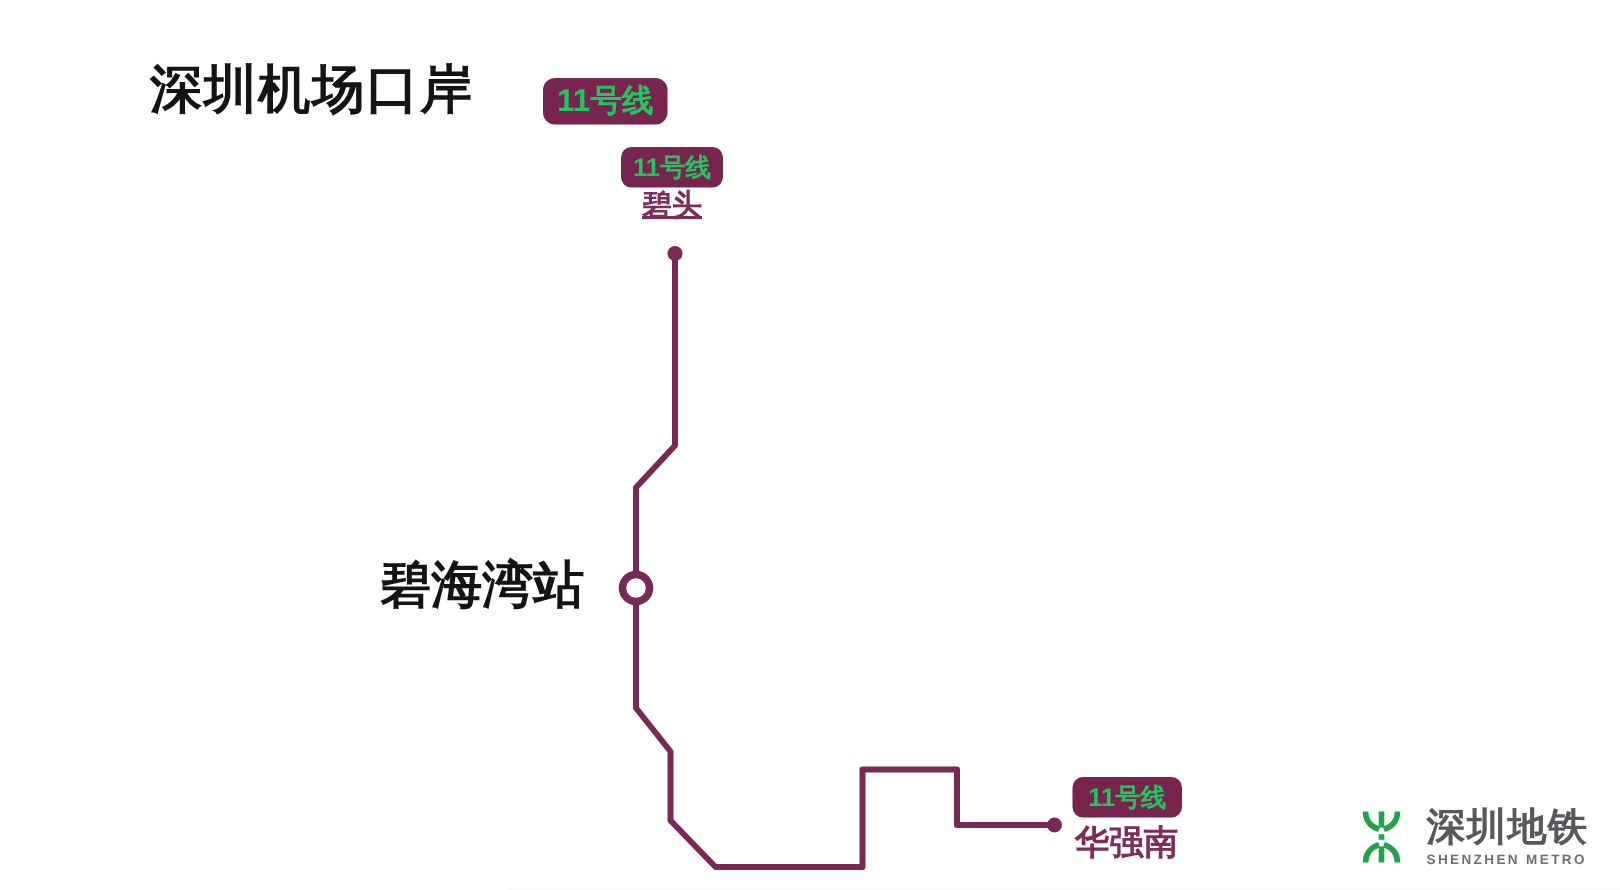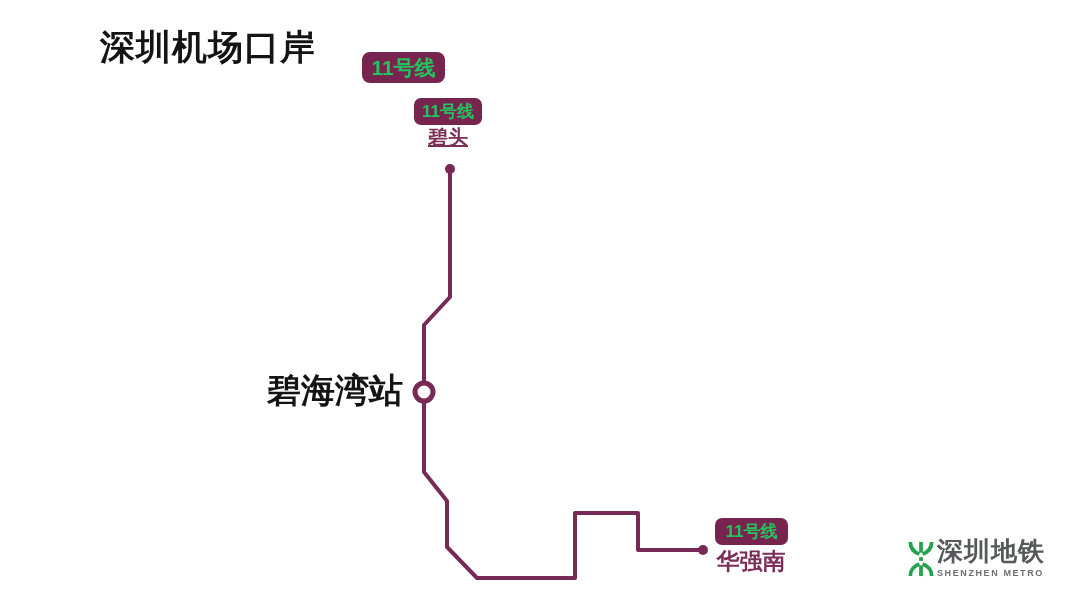--- a/index.html
+++ b/index.html
@@ -6,21 +6,21 @@
     --bg:#ffffff; --line:#772a56; --badge:#77254f; --label:#7c2d58;
     --ink:#141414; --green:#21a24b; --gray-cn:#57585b; --gray-en:#6d6e71;
   }
   *{margin:0;padding:0;box-sizing:border-box;}
   html,body{background:#e8e8e8;font-family:"Liberation Sans", sans-serif;}
   .canvas{
     position:relative;width:1080px;height:593px;background:var(--bg,#fff);
     overflow:hidden;margin:0 auto;
   }
   .title{
-    position:absolute;left:100px;top:29px;font-size:35px;font-weight:900;
+    position:absolute;left:100px;top:42px;font-size:35px;font-weight:900;
     color:var(--ink,#141414);letter-spacing:1px;line-height:1;white-space:nowrap;
   }
   .line-svg{position:absolute;left:0;top:0;}
   .metro-line{fill:none;stroke:var(--line,#772a56);stroke-width:4;stroke-linejoin:round;}
   .terminus-dot{fill:var(--line,#772a56);stroke:none;}
   .station-ring{fill:#ffffff;stroke:var(--line,#772a56);stroke-width:5;}
   .badge{
     position:absolute;display:flex;align-items:center;justify-content:center;
     background:var(--badge,#77254f);color:#22c55e;font-weight:bold;
     border-radius:7px;line-height:1;white-space:nowrap;
@@ -28,24 +28,24 @@
   .badge-main{left:362px;top:52px;width:83px;height:31px;font-size:21px;border-radius:8px;}
   .badge-bitou{left:414px;top:98px;width:68px;height:27px;font-size:17px;}
   .badge-hqn{left:715px;top:518px;width:73px;height:27px;font-size:17px;}
   .station-label{
     position:absolute;color:var(--label,#7c2d58);font-weight:600;line-height:1;
     text-align:center;white-space:nowrap;
   }
   .label-bitou{left:414px;top:127px;width:68px;font-size:20px;text-decoration:underline;}
   .label-hqn{left:711px;top:550px;width:80px;font-size:23px;}
   .label-bihaiwan{
-    position:absolute;left:240px;top:373px;width:163px;text-align:right;
+    position:absolute;left:240px;top:373px;width:163px;text-align:center;
     color:var(--ink,#141414);font-size:34px;font-weight:600;line-height:1;white-space:nowrap;
   }
-  .logo{position:absolute;left:905px;top:538px;display:flex;align-items:flex-end;gap:0;}
+  .logo{position:absolute;left:905px;top:538px;display:flex;align-items:center;gap:14px;}
   .logo-icon{display:block;}
   .logo-icon .stroke{fill:none;stroke:var(--green,#21a24b);stroke-width:7;}
   .logo-icon .fill{fill:var(--green,#21a24b);}
   .logo-text{display:flex;flex-direction:column;}
   .logo-cn{
     font-size:26px;font-weight:bold;color:var(--gray-cn,#57585b);
     line-height:1;letter-spacing:1px;white-space:nowrap;
   }
   .logo-en{
     font-size:9px;font-weight:bold;color:var(--gray-en,#6d6e71);

